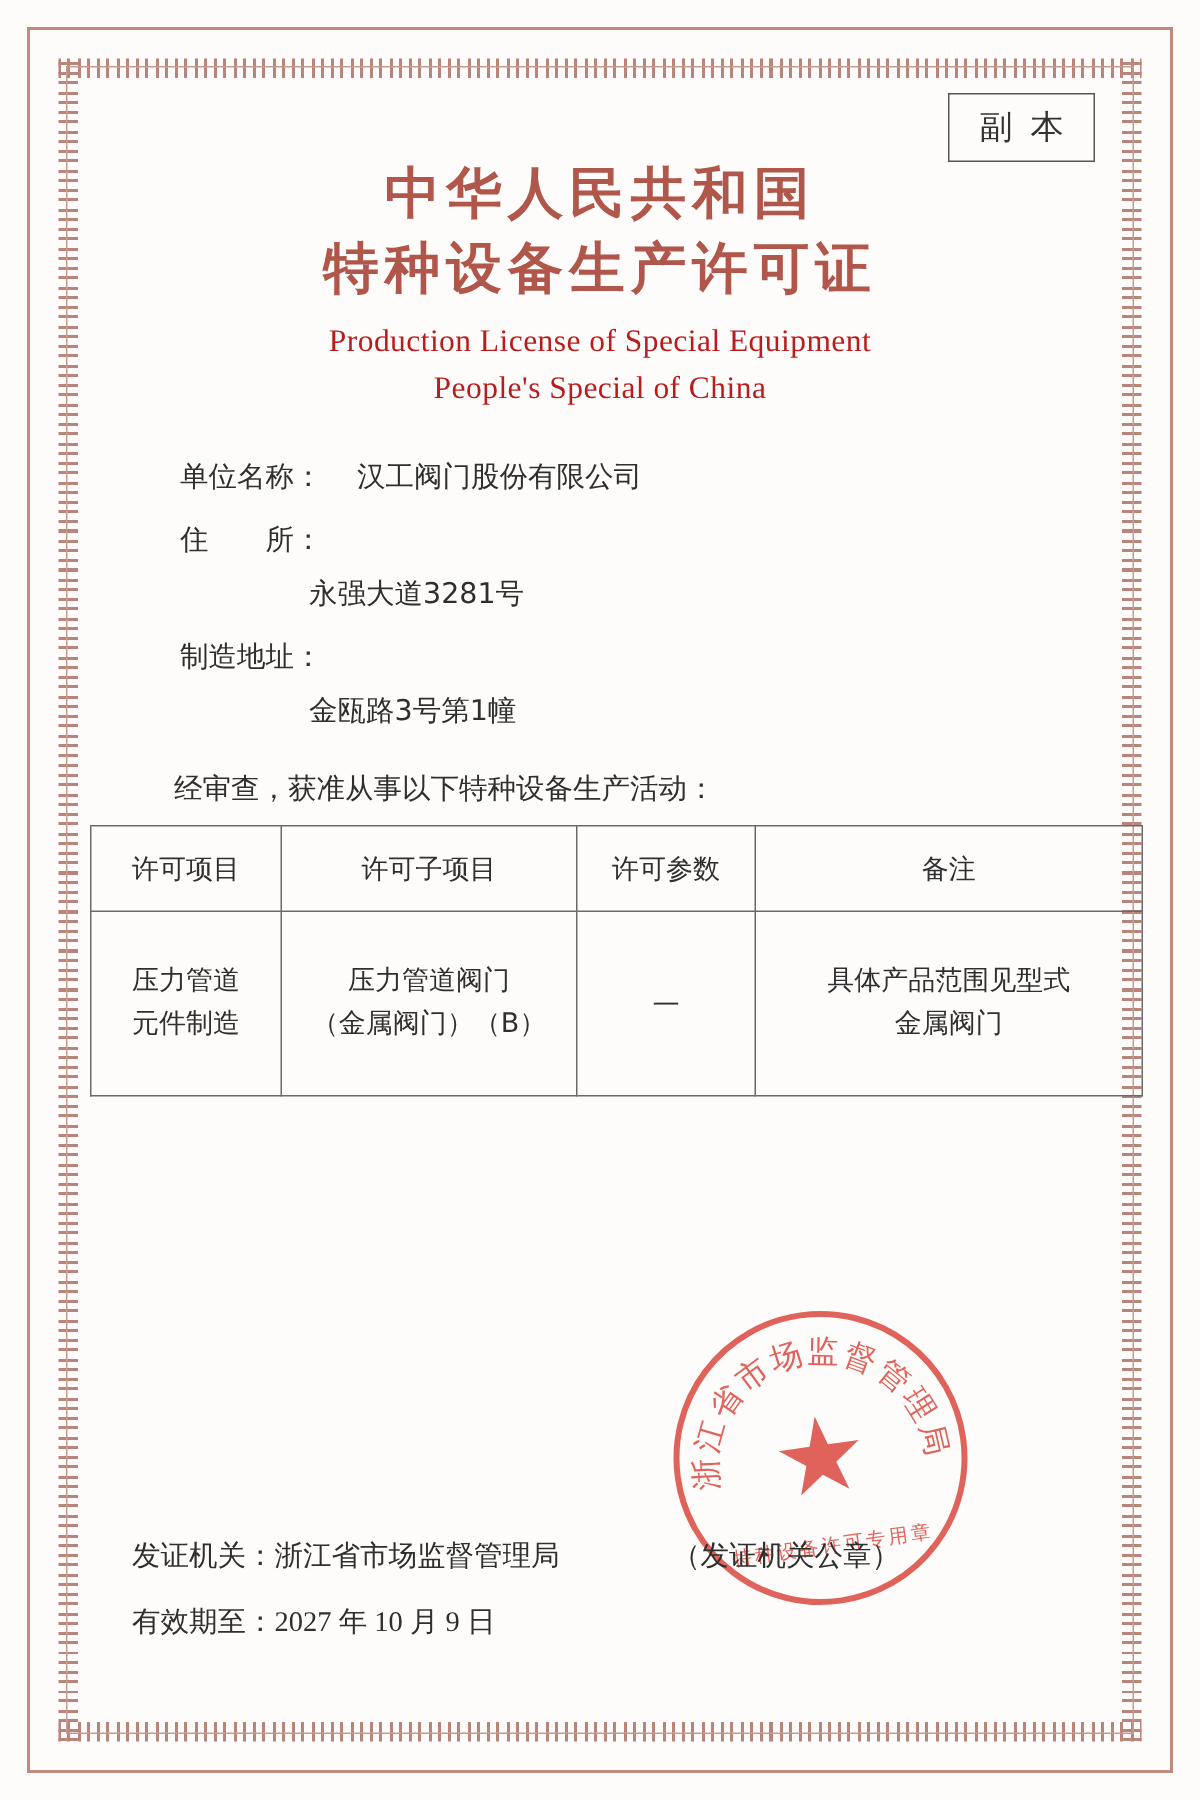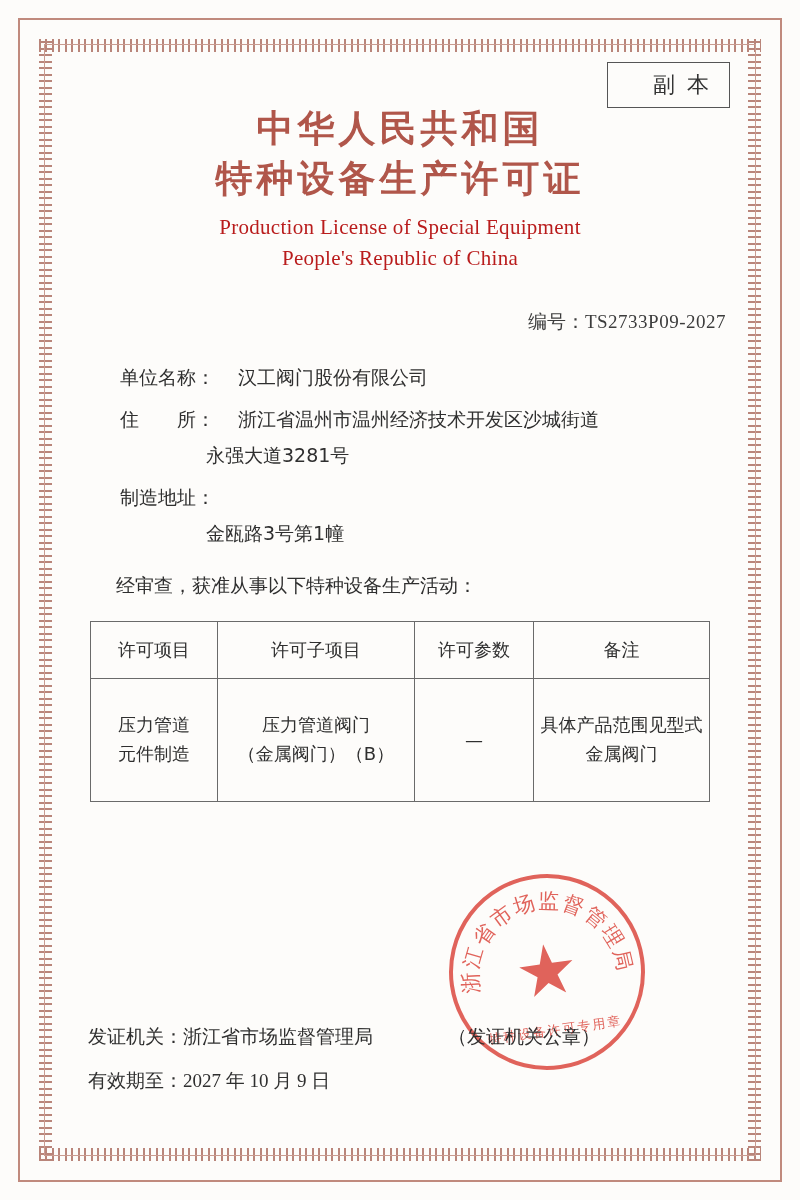--- a/index.html
+++ b/index.html
@@ -98,21 +98,20 @@
     height: 44px;
     border: 1.5px solid #555;
     display: flex;
     align-items: center;
     justify-content: center;
     letter-spacing: 12px;
     text-indent: 12px;
     font-size: 22px;
     font-family: Liberation Sans, sans-serif;
     color: #333;
-    padding-left: 25px;
   }
 
   .titles {
     text-align: center;
     margin-top: 52px;
   }
   .title-cn1, .title-cn2 {
     color: #b0564a;
     font-size: 37px;
     font-weight: bold;
@@ -171,23 +170,23 @@
 
   .statement {
     margin-top: 26px;
     padding-left: 56px;
     font-size: 19px;
     font-family: "DejaVu Sans", sans-serif;
     color: #2f2f2f;
   }
 
   table.license-table {
-    margin: 22px auto 0 auto;
+    margin: 11px auto 0 auto;
     border-collapse: collapse;
-    width: 620px;
+    width: 702px;
     font-family: "DejaVu Sans", sans-serif;
     color: #2f2f2f;
   }
   table.license-table th,
   table.license-table td {
     border: 1px solid #6a6a6a;
     text-align: center;
     font-weight: normal;
     font-size: 18px;
     padding: 9px 4px;
@@ -284,37 +283,33 @@
   <div class="frame-inner-line"></div>
 
   <div class="content">
 
     <div class="copy-badge">副本</div>
 
     <div class="titles">
       <div class="title-cn1">中华人民共和国</div>
       <div class="title-cn2">特种设备生产许可证</div>
       <div class="title-en1">Production License of Special Equipment</div>
-      <div class="title-en2">People's Republic of China</div>
+      <div class="title-en2">People's Special of China</div>
     </div>
 
-    <div class="serial">
-      <span>编号：</span><span class="num">TS2733P09-2027</span>
-    </div>
 
     <div class="fields">
 
       <div class="field-row">
         <div class="field-label">单位名称：</div>
         <div class="field-value">汉工阀门股份有限公司</div>
       </div>
 
       <div class="field-row">
         <div class="field-label">住　　所：</div>
-        <div class="field-value">浙江省温州市温州经济技术开发区沙城街道</div>
       </div>
       <div class="field-cont">永强大道3281号</div>
 
       <div class="field-row">
         <div class="field-label">制造地址：</div>
       </div>
       <div class="field-cont">金瓯路3号第1幢</div>
 
     </div>
 

